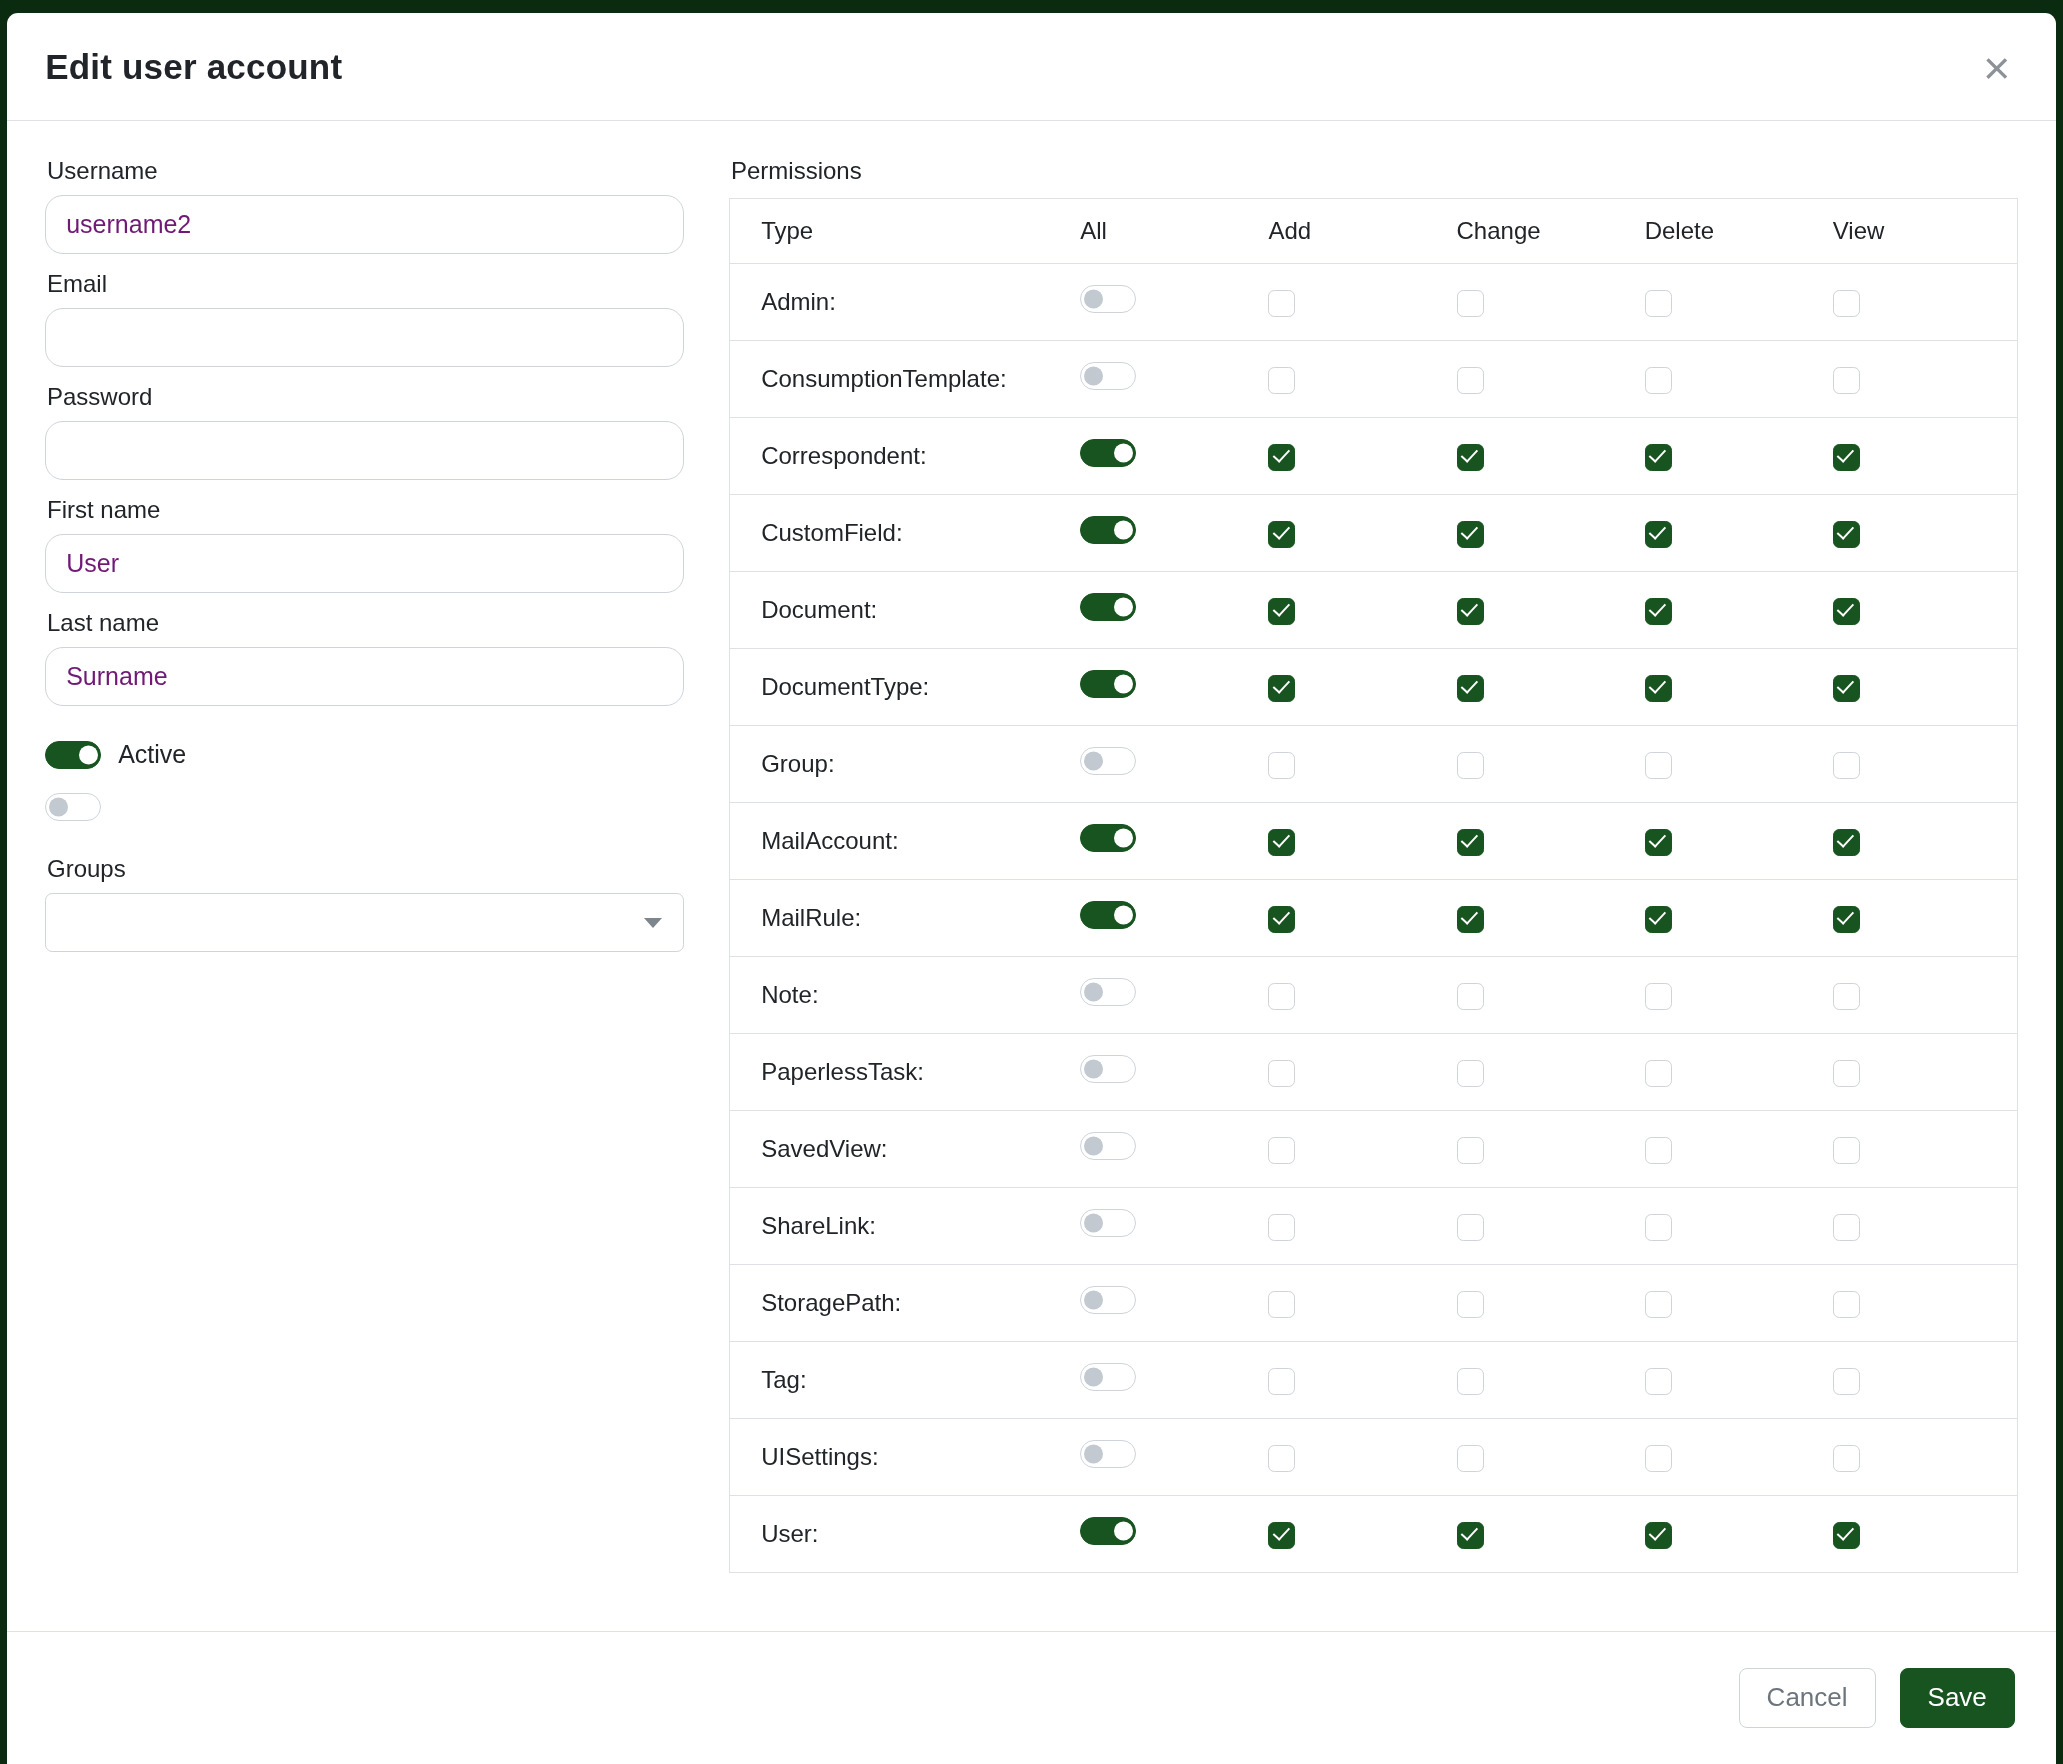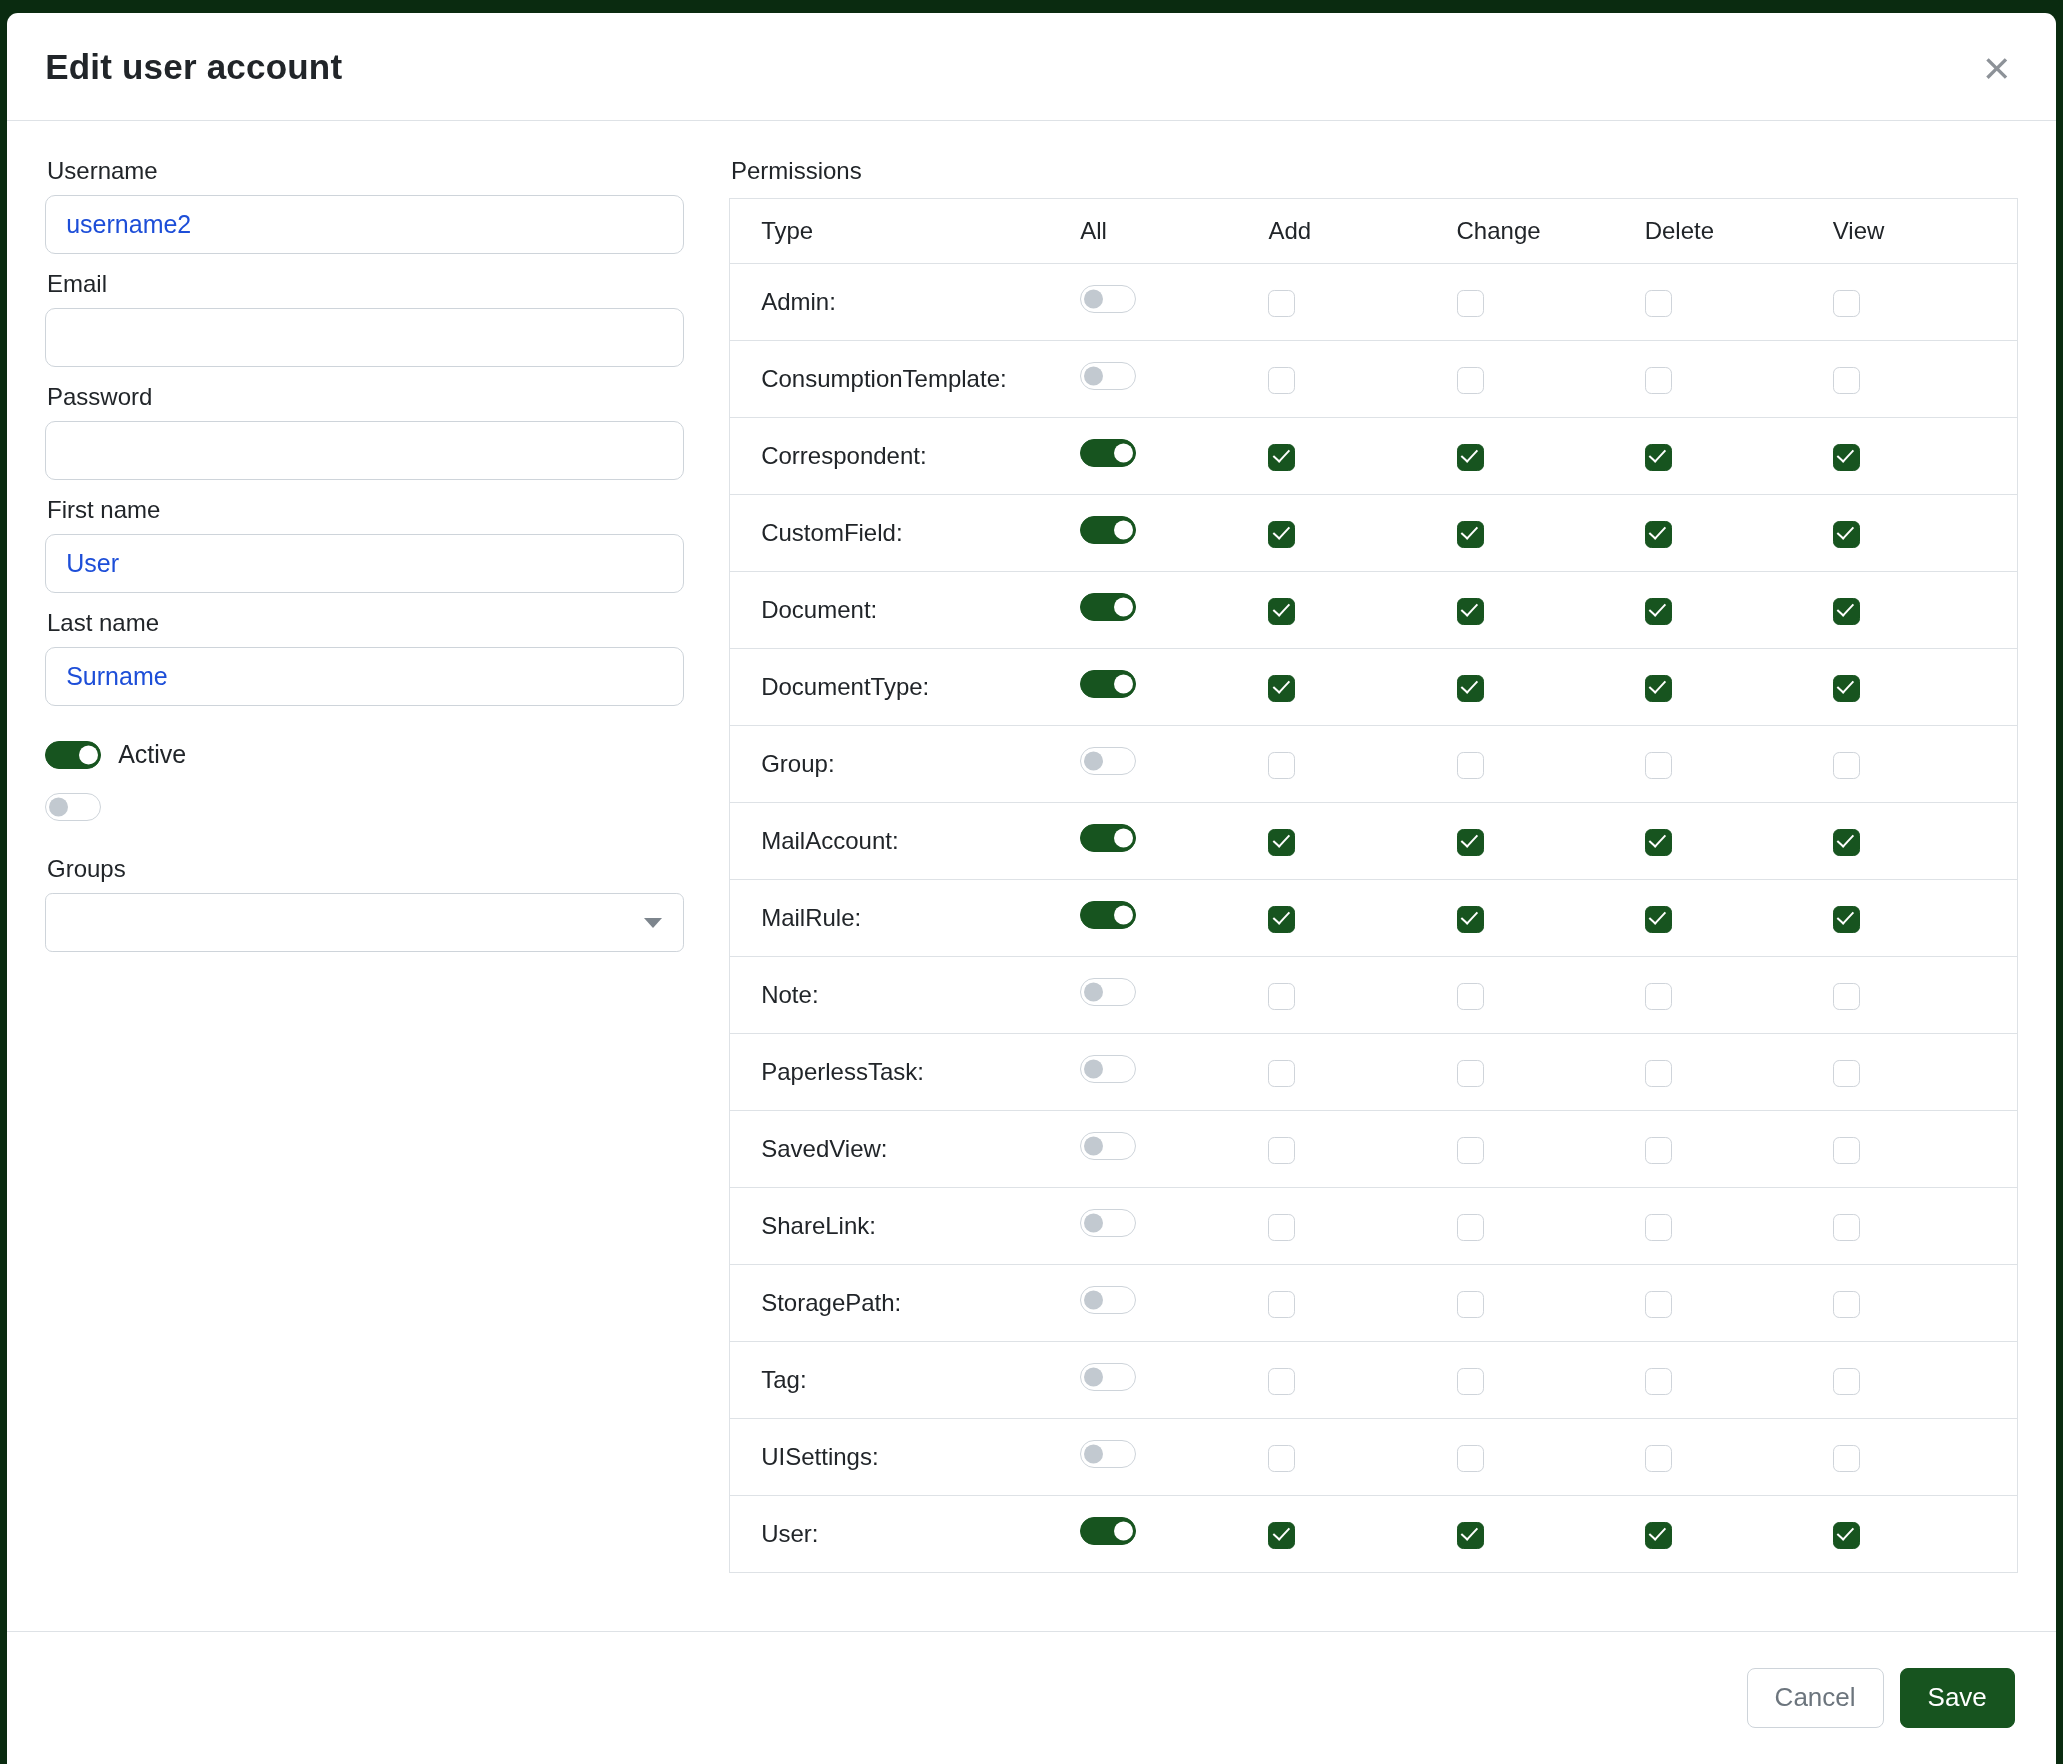--- a/index.html
+++ b/index.html
@@ -40,23 +40,23 @@
     gap: 45px;
     padding: 36px 38px;
     overflow: hidden;
   }
   .left-col { width: 639px; flex: none; }
   .right-col { flex: 1; min-width: 0; }
 
   .field-label { font-size: 24px; color: #212529; margin: 0 0 10px 1.8px; display: block; }
   .text-input {
     width: 100%; height: 59px;
-    border: 0.9px solid #ced4da; border-radius: 10px;
+    border: 0.9px solid #ced4da; border-radius: 18px;
     font-size: 25px; font-family: "Liberation Sans", sans-serif;
-    color: #1d4ed8; padding: 12px 20px; background: #fff; outline: none;
+    color: #701a75; padding: 12px 20px; background: #fff; outline: none;
   }
   .form-group { margin-bottom: 16px; }
 
   
   .toggle {
     display: inline-block; position: relative;
     width: 56px; height: 28px; flex: none;
     border: 1.8px solid #ced4da; border-radius: 16px;
     background: #fff; cursor: pointer;
   }
@@ -120,21 +120,21 @@
     content: ''; position: absolute; left: 7.2px; top: 1.8px;
     width: 7.2px; height: 13.5px;
     border: solid #fff; border-width: 0 2.7px 2.7px 0;
     transform: rotate(43deg);
   }
 
   
   .modal-footer {
     border-top: 0.9px solid #dee2e6;
     padding: 36px 41px;
-    display: flex; justify-content: flex-end; align-items: center; gap: 16px;
+    display: flex; justify-content: flex-end; align-items: center; gap: 24px;
   }
   .btn {
     font-family: "Liberation Sans", sans-serif;
     font-size: 26px; border-radius: 8px; cursor: pointer;
     padding: 13.5px 27px; line-height: 1.2;
   }
   .btn-cancel { background: #fff; color: #6c757d; border: 0.9px solid #ced4da; }
   .btn-save { background: #17541f; color: #fff; border: 0.9px solid #17541f; font-weight: 400; }
 </style>
 </head>

